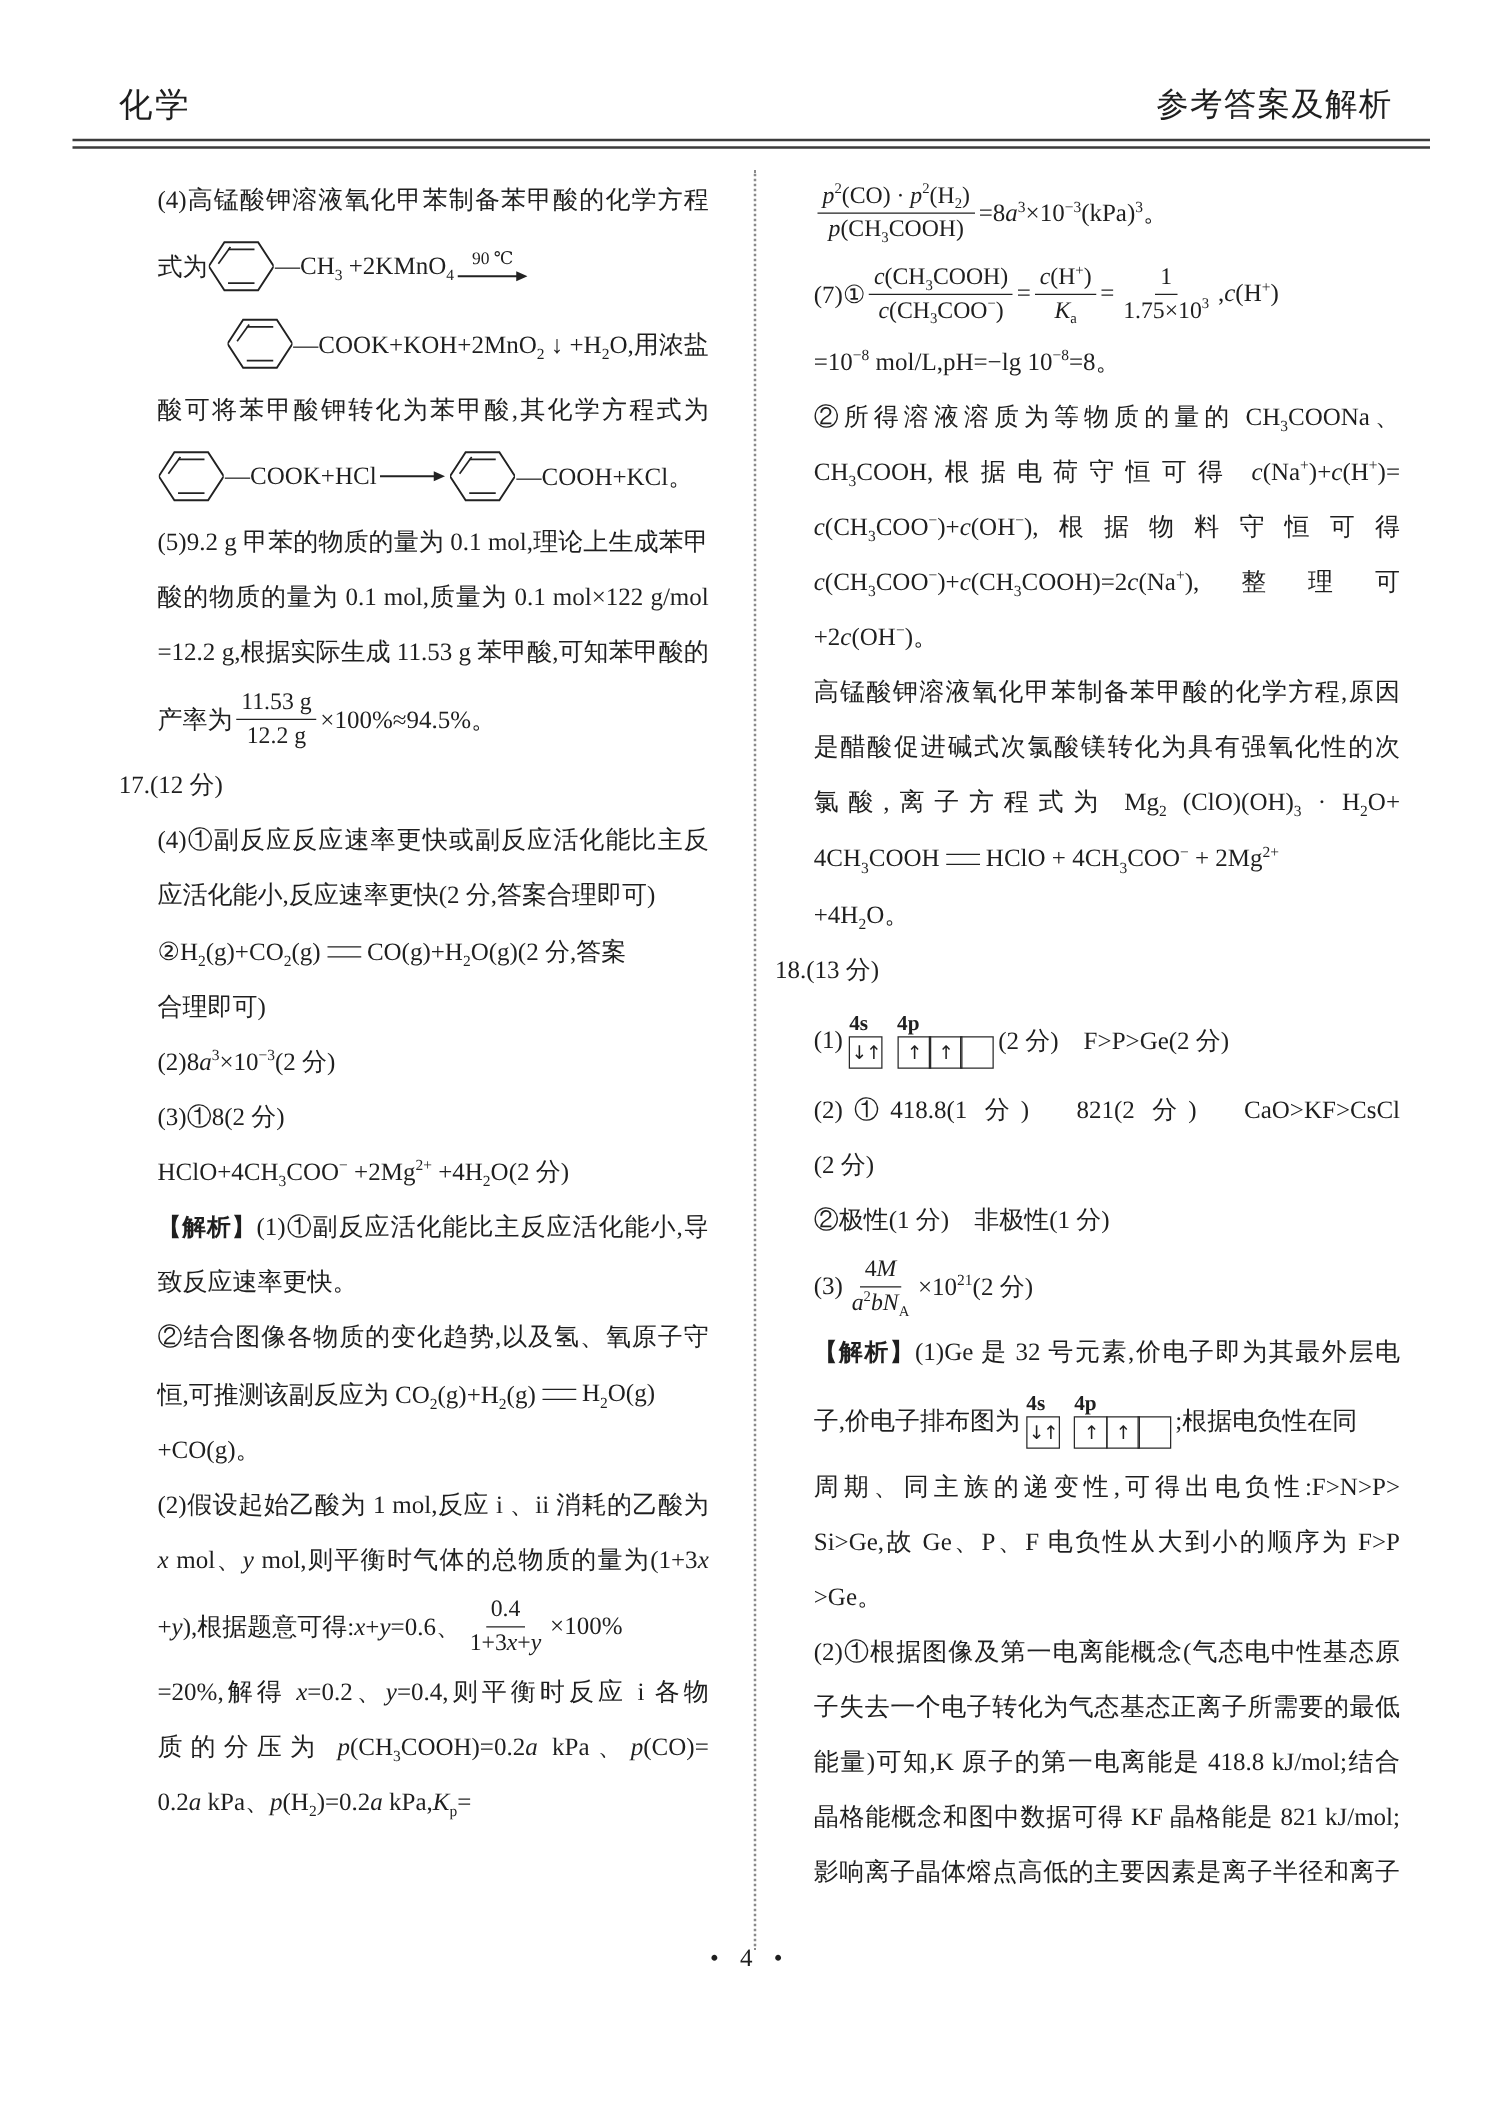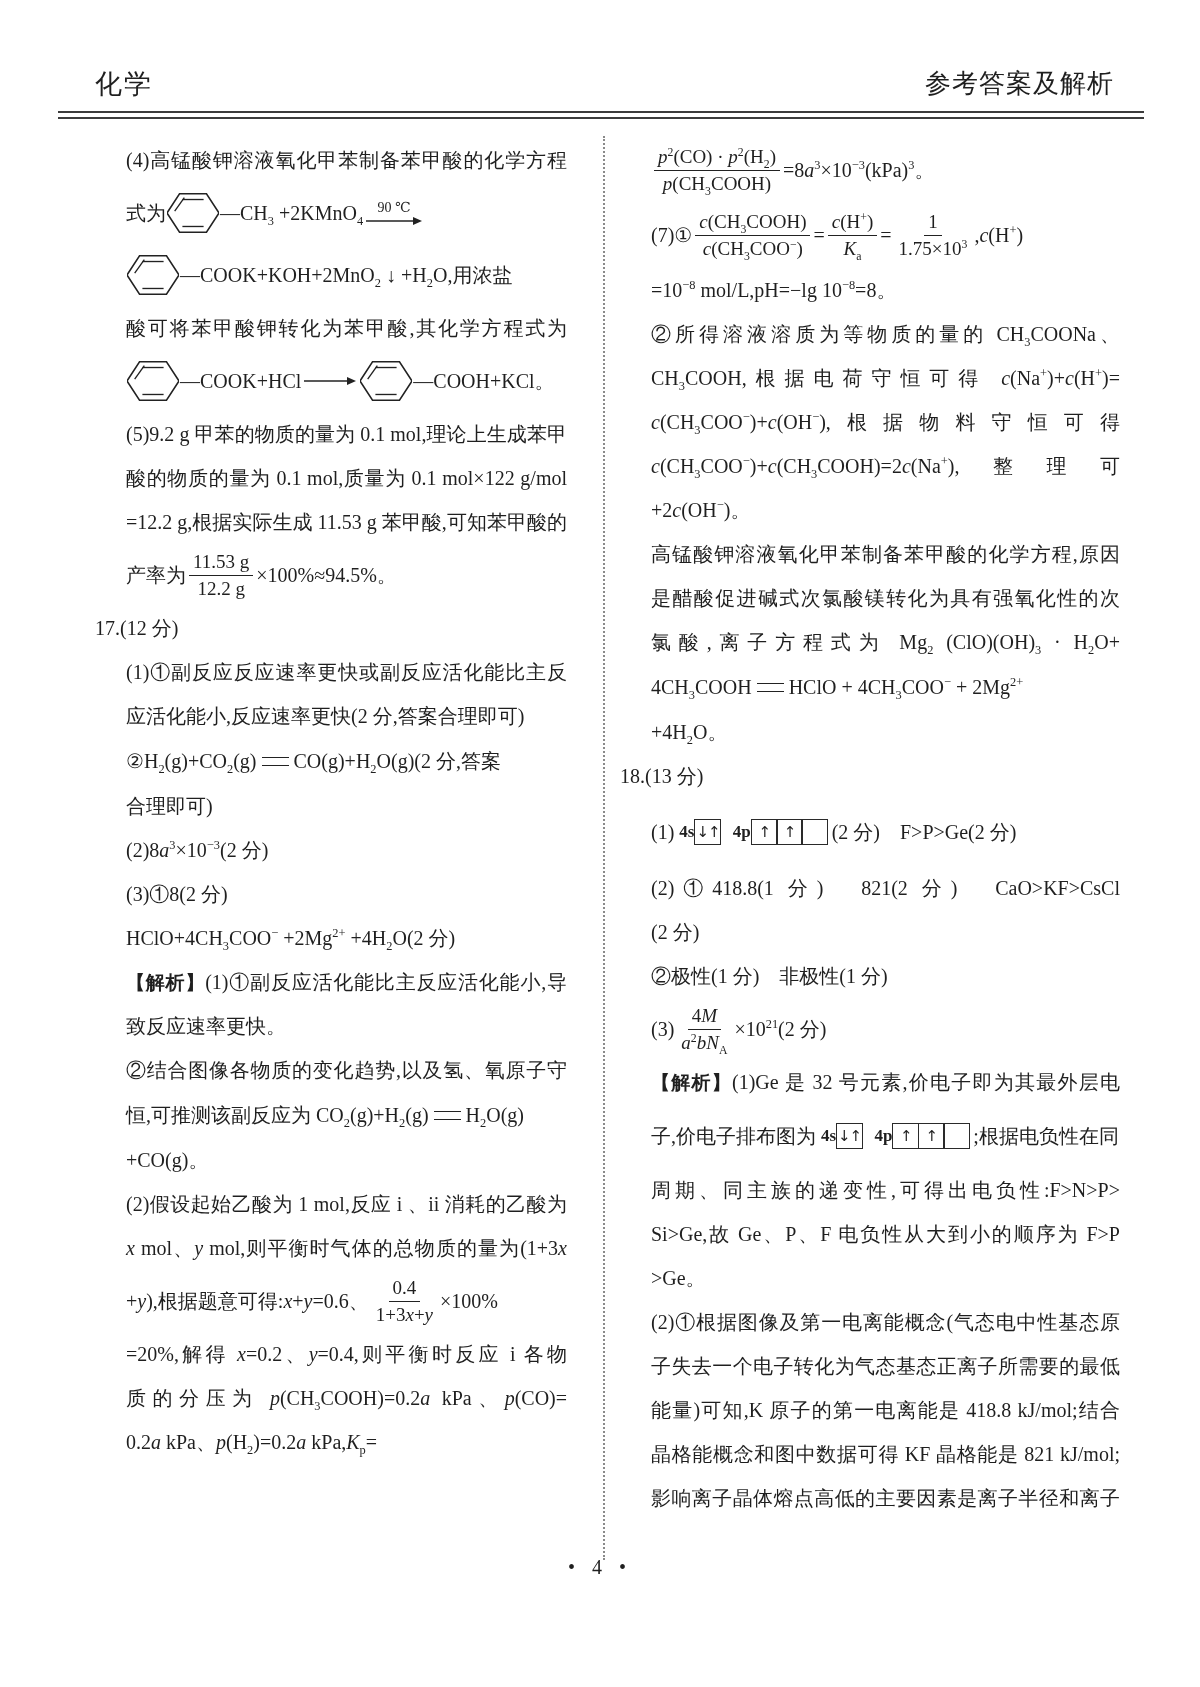--- a/index.html
+++ b/index.html
@@ -24,21 +24,21 @@
   .frac{display:inline-flex;flex-direction:column;align-items:center;vertical-align:middle;
         font-size:19px;line-height:1.25;margin:0 3px;white-space:nowrap;}
   .frac .fn{padding:0 4px 1px 4px;border-bottom:1.4px solid #222;}
   .frac .fd{padding:1px 4px 0 4px;}
   .dbl{display:inline-block;width:27px;height:7px;border-top:1.6px solid #222;
        border-bottom:1.6px solid #222;margin:0 5px;flex:none;}
   .bz{display:inline-flex;flex:none;margin:0 1px;}
   .arrow{display:inline-flex;flex-direction:column;align-items:center;margin:0 3px;flex:none;}
   .arrow .atop{font-size:14px;line-height:1.1;}
   .orb{display:inline-flex;align-items:flex-end;gap:13px;margin:0 5px;flex:none;vertical-align:middle;}
-  .orb-g{display:inline-flex;align-items:center;}
+  .orb-g{display:inline-flex;flex-direction:column;}
   .orb-lab{font-size:17px;font-weight:bold;line-height:1;margin-bottom:2px;}
   .orb-row{display:flex;}
   .ob{width:25px;height:24px;border:1.7px solid #2a2a2a;display:flex;align-items:center;
       justify-content:center;font-size:15px;letter-spacing:-1px;margin-right:-1.7px;
       font-family:"DejaVu Sans",sans-serif;}
   .pageno{position:absolute;left:0;width:1200px;top:1556px;text-align:center;font-size:20px;
           letter-spacing:6px;}
 </style>
 </head>
 <body>
@@ -62,21 +62,21 @@
         </span>
         <span>—CH<sub>3</sub> +2KMnO<sub>4</sub> </span>
         <span class="arrow">
           <span class="atop">90 ℃</span>
           <svg width="56" height="10" viewBox="0 0 56 10">
             <line x1="0" y1="5" x2="48" y2="5" stroke="#222" stroke-width="1.6"></line>
             <polygon points="47,1 56,5 47,9" fill="#222"></polygon>
           </svg>
         </span>
       </div>
-      <div class="line body f" style="height: 62px;">
+      <div class="line body f" style="height: 62px; justify-content: flex-end;">
         <span class="bz">
           <svg width="52" height="46" viewBox="0 0 54 46">
             <polygon points="0,23 13,3 41,3 54,23 41,43 13,43" fill="none" stroke="#222" stroke-width="1.6"></polygon>
             <line x1="16" y1="9" x2="38" y2="9" stroke="#222" stroke-width="1.4"></line>
             <line x1="16" y1="37" x2="38" y2="37" stroke="#222" stroke-width="1.4"></line>
             <line x1="8" y1="21" x2="18" y2="7" stroke="#222" stroke-width="1.4"></line>
           </svg>
         </span>
         <span>—COOK+KOH+2MnO<sub>2</sub> ↓ +H<sub>2</sub>O,用浓盐</span>
       </div>
@@ -113,21 +113,21 @@
       <div class="line body t j" style="height: 44px; line-height: 44px;"><span>=12.2 g,根据实际生成 11.53 g 苯甲酸,可知苯甲酸的</span></div>
       <div class="line body f" style="height: 62px;">
         <span>产率为</span>
         <span class="frac">
           <span class="fn">11.53 g</span>
           <span class="fd">12.2 g</span>
         </span>
         <span>×100%≈94.5%。</span>
       </div>
       <div class="line item t" style="height: 44px; line-height: 44px;"><span>17.(12 分)</span></div>
-      <div class="line body t j" style="height: 44px; line-height: 44px;"><span>(1)①副反应反应速率更快或副反应活化能比主反</span></div>
+      <div class="line body t j" style="height: 44px; line-height: 44px;"><span>(4)①副反应反应速率更快或副反应活化能比主反</span></div>
       <div class="line body t" style="height: 44px; line-height: 44px;"><span>应活化能小,反应速率更快(2 分,答案合理即可)</span></div>
       <div class="line body f" style="height: 46px;">
         <span>②H<sub>2</sub>(g)+CO<sub>2</sub>(g)</span>
         <span class="dbl"></span>
         <span>CO(g)+H<sub>2</sub>O(g)(2 分,答案</span>
       </div>
       <div class="line body t" style="height: 44px; line-height: 44px;"><span>合理即可)</span></div>
       <div class="line body t" style="height: 44px; line-height: 44px;"><span>(2)8<i>a</i><sup>3</sup>×10<sup>−3</sup>(2 分)</span></div>
       <div class="line body t" style="height: 44px; line-height: 44px;"><span>(3)①8(2 分)</span></div>
       <div class="line body t" style="height: 44px; line-height: 44px;"><span>HClO+4CH<sub>3</sub>COO<sup>−</sup> +2Mg<sup>2+</sup> +4H<sub>2</sub>O(2 分)</span></div>

